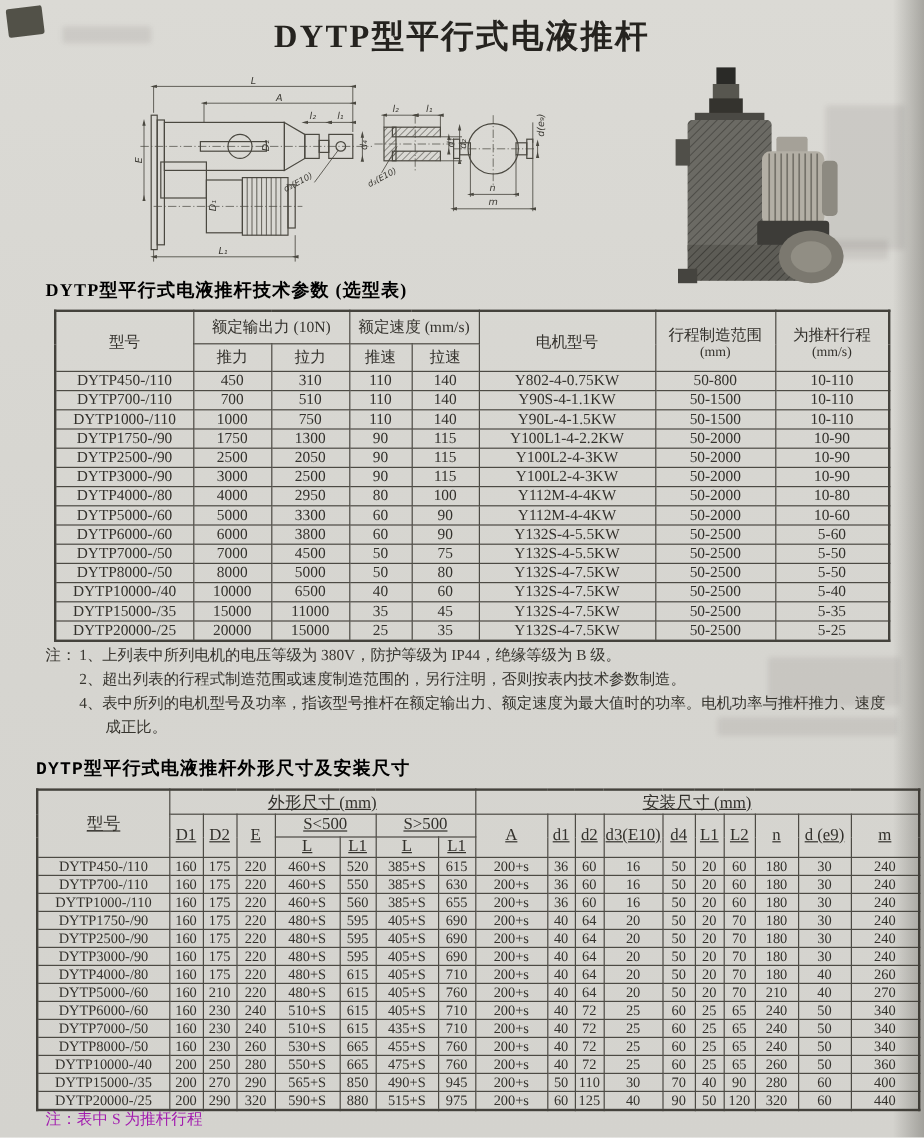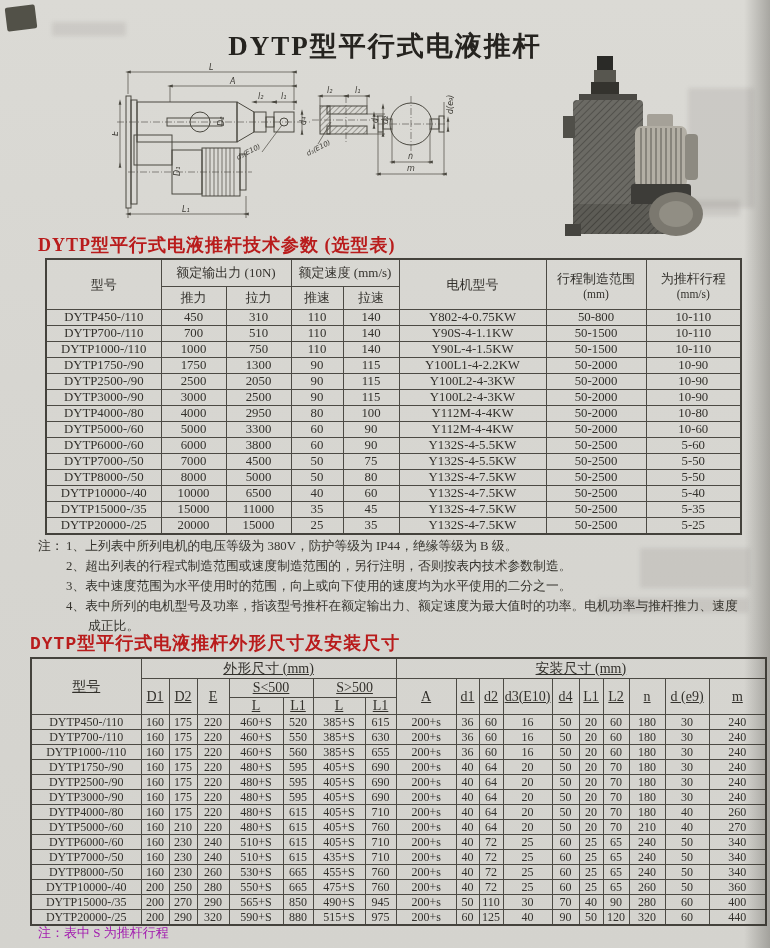--- a/index.html
+++ b/index.html
@@ -5,23 +5,23 @@
   html,body{margin:0;padding:0;}
   body{
     width:770px;height:948px;position:relative;overflow:hidden;
     background:linear-gradient(180deg,#dbdad5 0%,#d7d6d1 40%,#d4d3ce 100%);
     font-family:"Liberation Serif","DejaVu Serif",serif;
     color:#2e2c28;
   }
   .abs{position:absolute;}
   .title{
     top:12px;left:0;width:770px;text-align:center;
-    font-size:27px;font-weight:bold;letter-spacing:2px;color:#25231f;margin-top:16px;
+    font-size:27px;font-weight:bold;letter-spacing:2px;color:#25231f;
   }
-  .sec-heading{font-size:18px;font-weight:bold;color:#b91c1c;letter-spacing:1px;}
+  .sec-heading{font-size:15px;font-weight:bold;color:#000000;letter-spacing:1px;}
   .sec1{top:233px;left:38px;}
   .sec2{top:631px;left:30px;font-family:Liberation Mono, monospace;}
 
   table{border-collapse:collapse;table-layout:fixed;background:transparent;}
   th,td{
     border:1px solid #4c4a44;text-align:center;vertical-align:middle;
     padding:0 1px;color:#33312c;white-space:nowrap;overflow:hidden;
   }
   .t1{top:258px;left:45px;width:695px;border:2px solid #44423c;}
   .t1 th{font-size:13px;font-weight:normal;}
@@ -408,21 +408,20 @@
         <td>5-25</td>
       </tr>
     </tbody>
 </table>
 
 <div class="abs notes">
   <span class="note-label">注：</span>
   <div class="note-body">
       <div class="note-line">1、上列表中所列电机的电压等级为 380V，防护等级为 IP44，绝缘等级为 B 级。</div>
       <div class="note-line">2、超出列表的行程式制造范围或速度制造范围的，另行注明，否则按表内技术参数制造。</div>
-      <div class="note-line">3、表中速度范围为水平使用时的范围，向上或向下使用的速度均为水平使用的二分之一。</div>
       <div class="note-line">4、表中所列的电机型号及功率，指该型号推杆在额定输出力、额定速度为最大值时的功率。电机功率与推杆推力、速度成正比。</div>
     </div>
 </div>
 
 <div class="abs sec-heading sec2">DYTP型平行式电液推杆外形尺寸及安装尺寸</div>
 
 <table class="abs t2">
   <colgroup>
     <col style="width:110px">
       <col style="width:28px">

